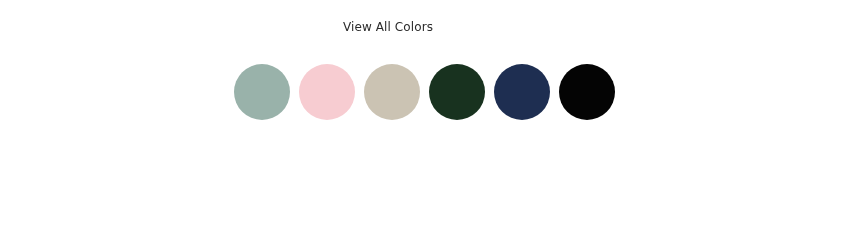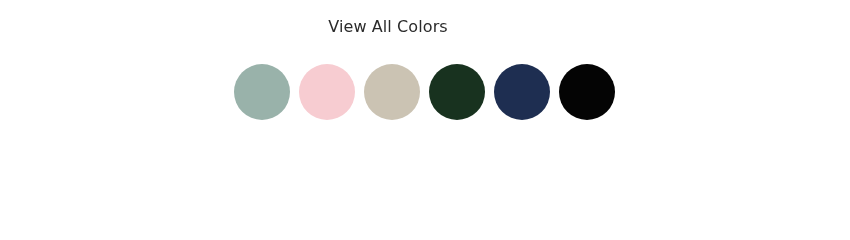--- a/index.html
+++ b/index.html
@@ -19,21 +19,21 @@
     height: 235px;
     background: #ffffff;
   }
   #panel-title {
     position: absolute;
     top: 16px;
     left: 0;
     width: 776px;
     text-align: center;
     font-family: "DejaVu Sans", sans-serif;
-    font-size: 16px;
+    font-size: 12px;
     font-weight: 400;
     line-height: 22px;
     color: #2b2b2b;
     letter-spacing: 0.1px;
     white-space: nowrap;
   }
   #swatch-row {
     position: absolute;
     top: 64px;
     left: 234px;

